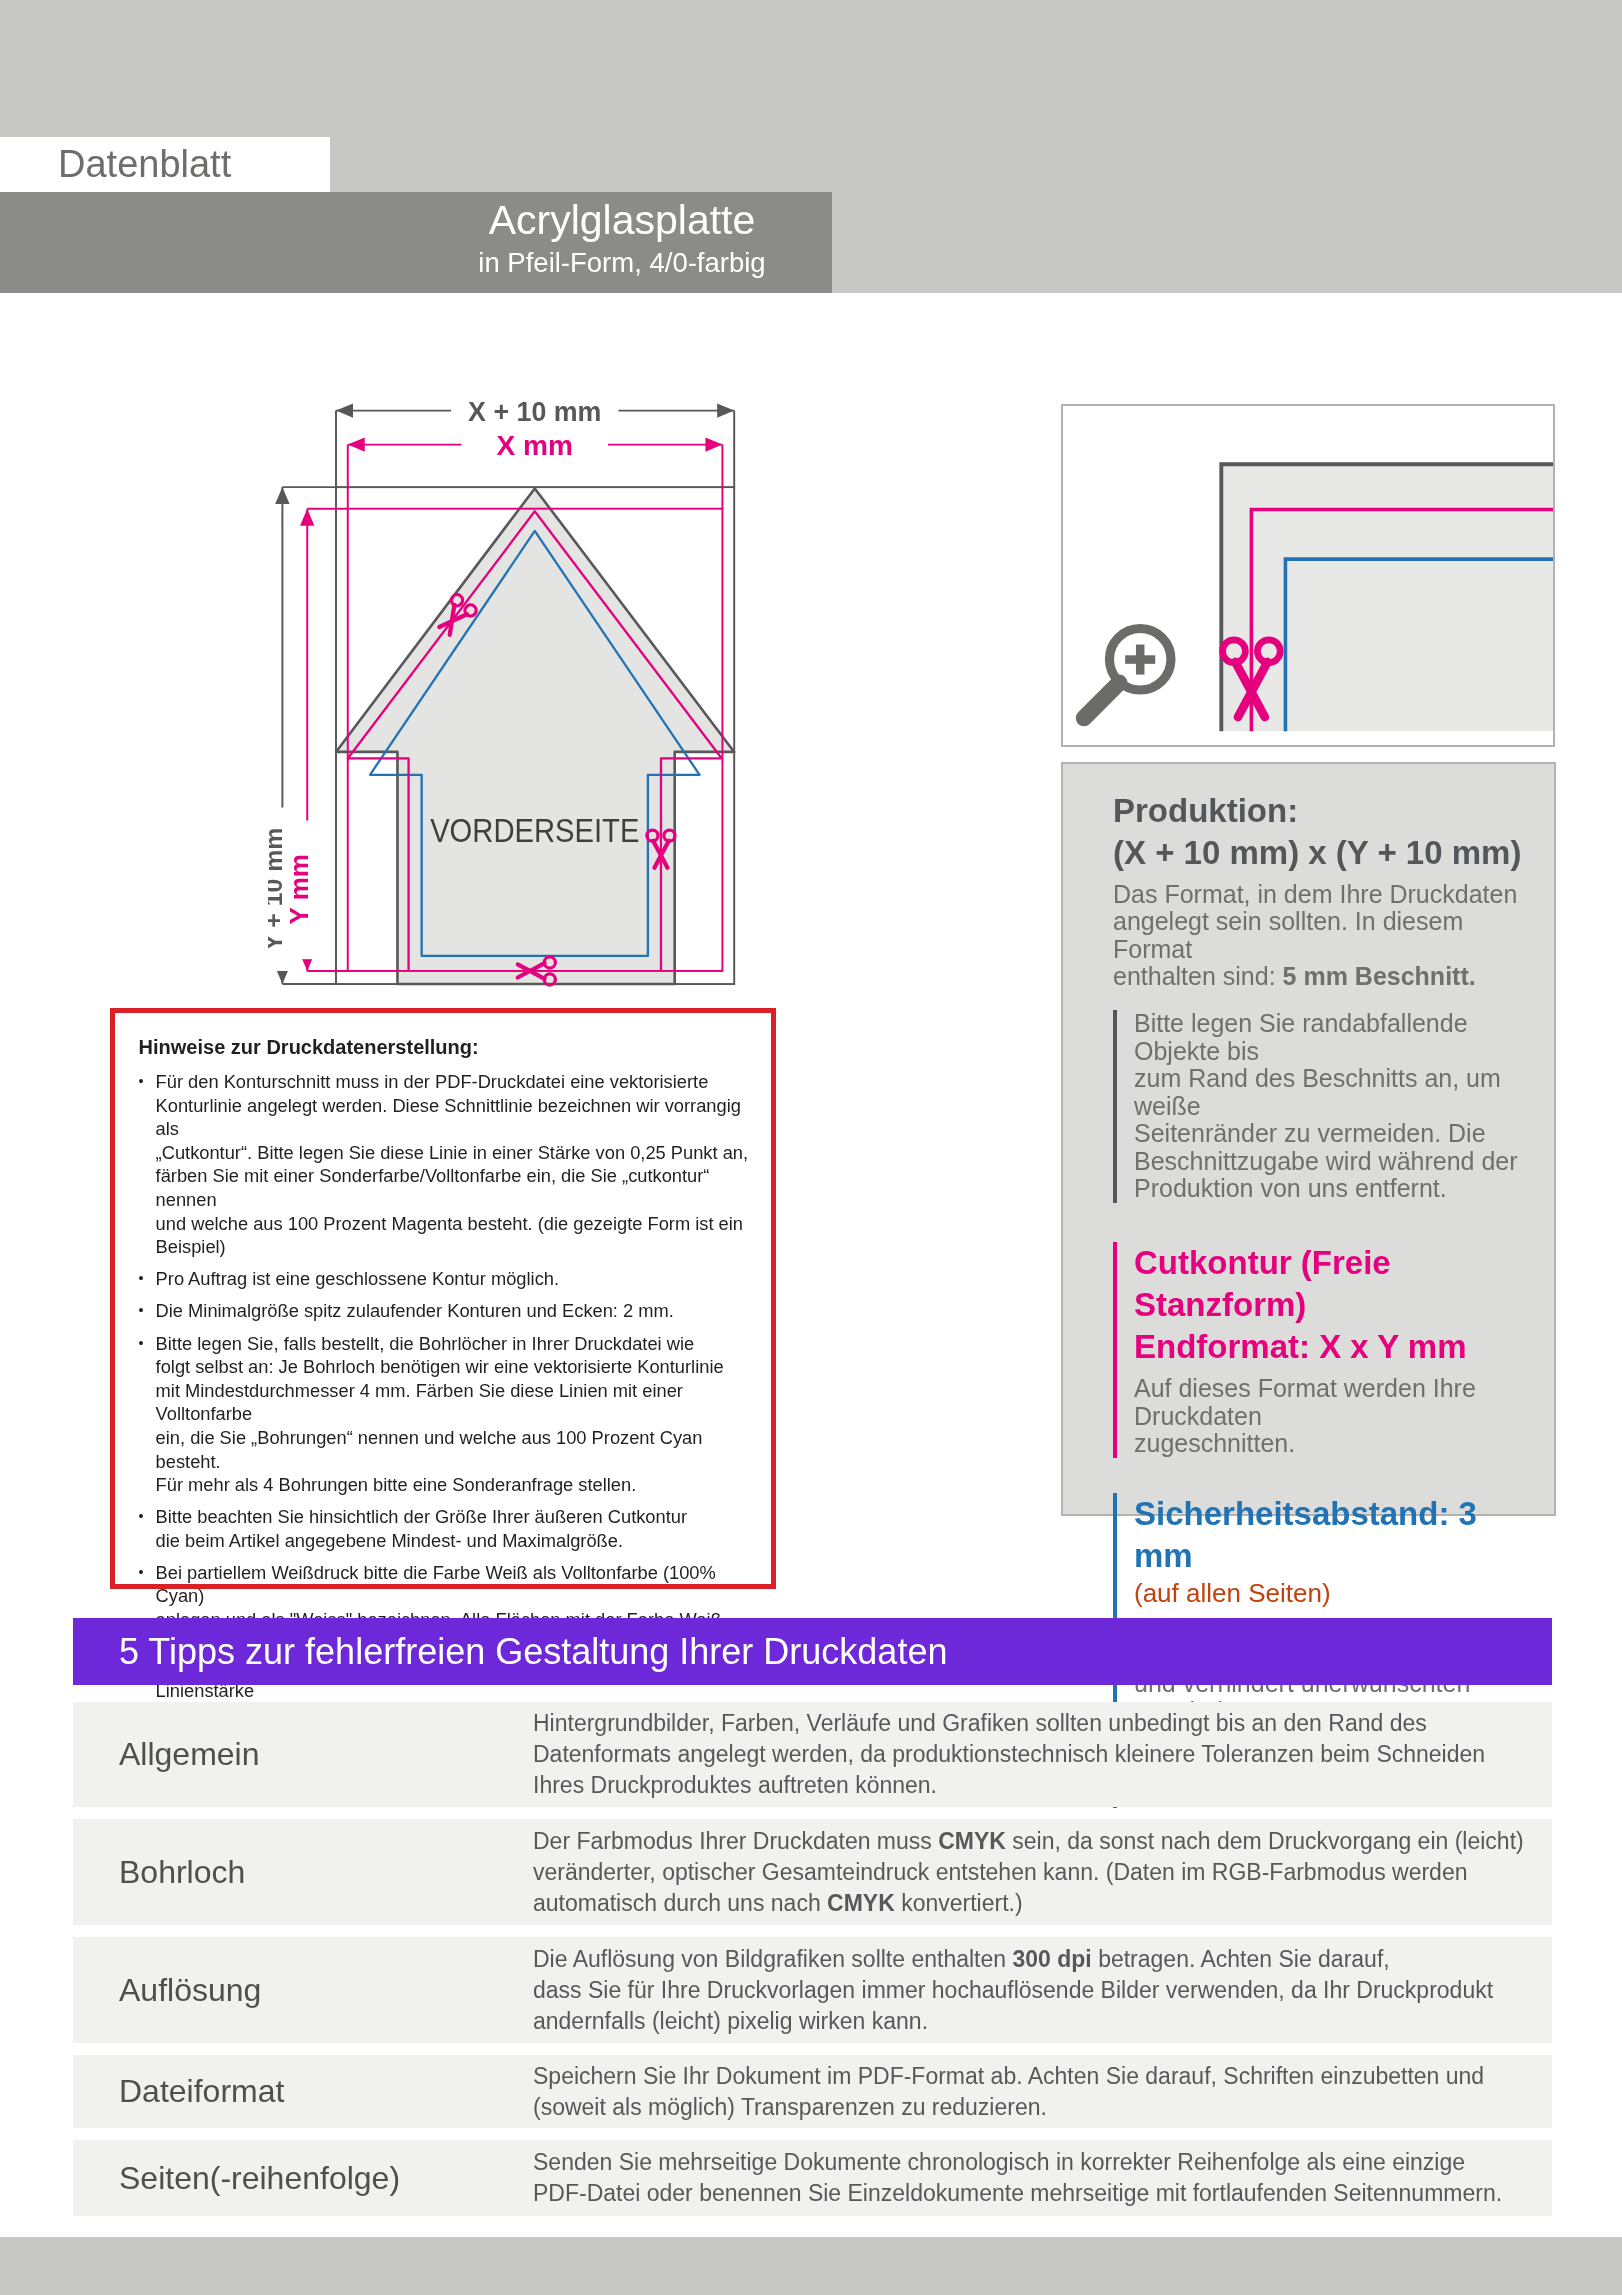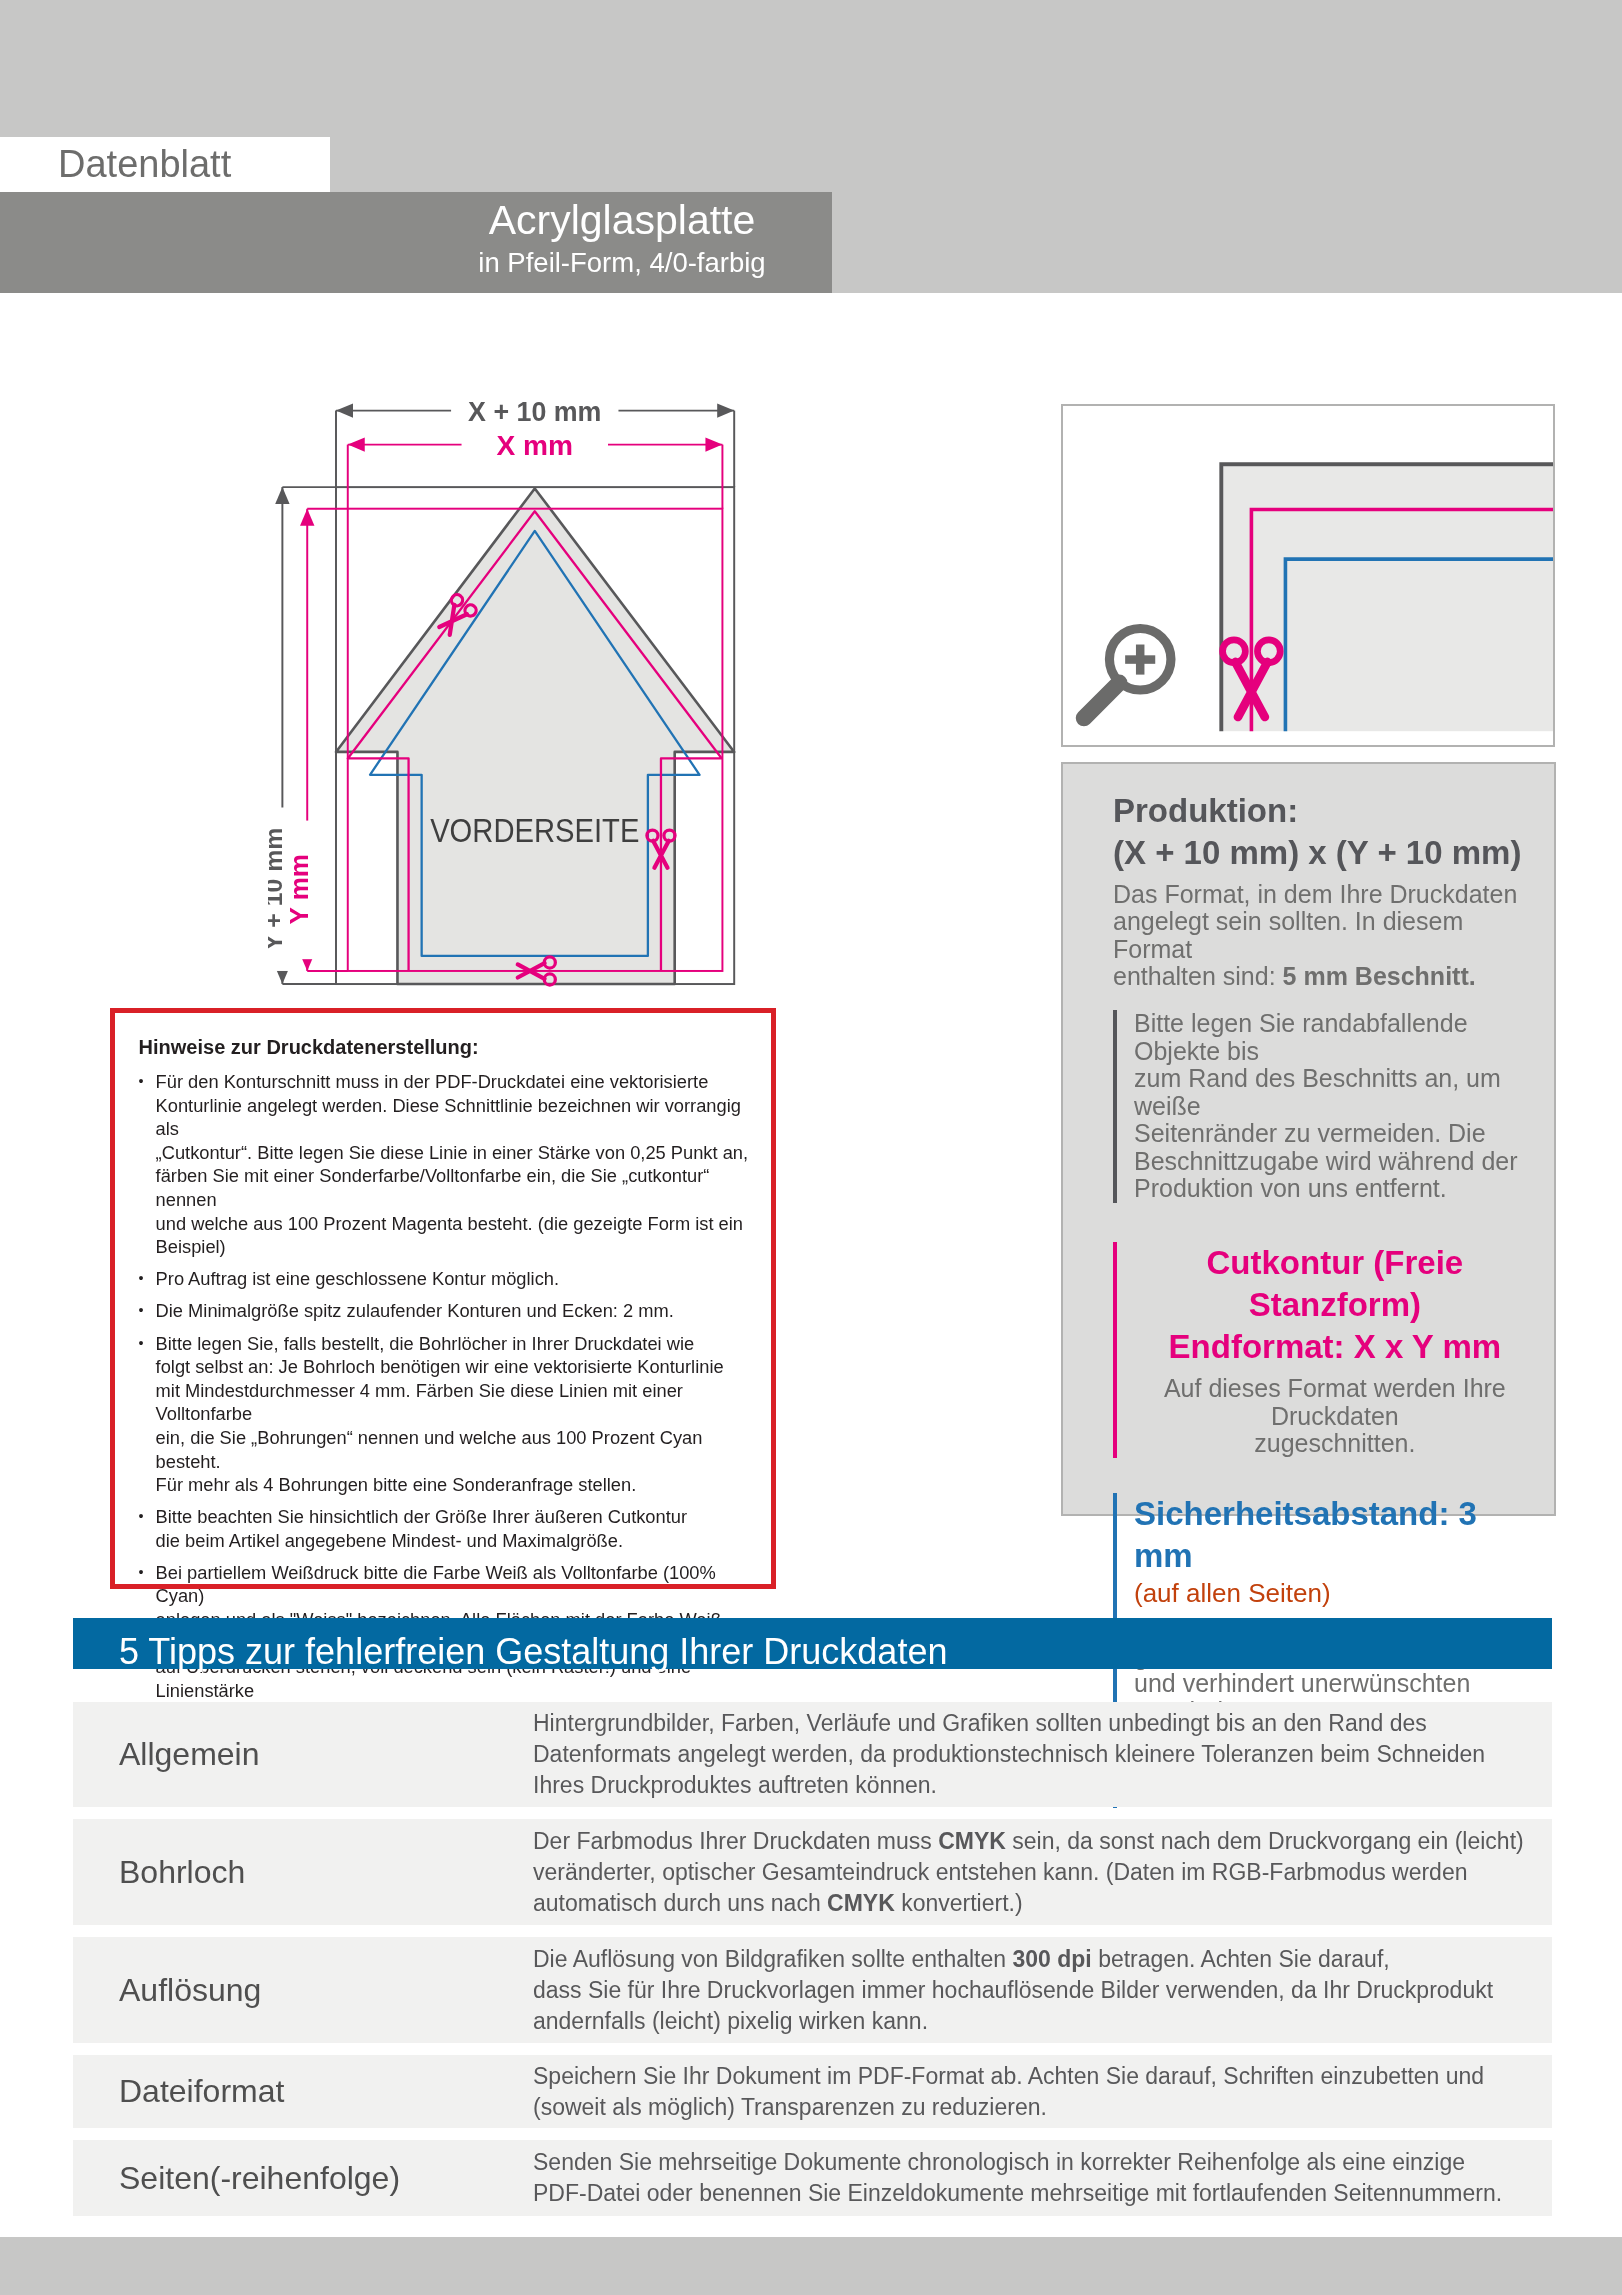--- a/index.html
+++ b/index.html
@@ -20,39 +20,39 @@
   #detail-box{left:1061px;top:404px;width:490px;height:339px;background:#ffffff;border:2.6px solid #b2b2b1;}
 
   
   #info-panel{left:1061px;top:762px;width:495px;height:754px;background:#dcdcdb;border:2px solid #b2b2b1;
               box-sizing:border-box;padding:26px 18.3px 0 50px;color:#6f6f6e;}
   #info-panel .h{font-size:33px;line-height:42px;font-weight:bold;color:#55565a;}
   #info-panel .body{font-size:25px;line-height:27.5px;white-space:pre-line;}
   #df-body{margin-top:6.5px;}
   #df-note{margin-top:19.6px;border-left:4.6px solid #55565a;padding-left:17px;}
   .sect{margin-top:39px;}
-  #cut-sect{border-left:4.6px solid #e5007d;padding-left:17px;text-align:center;}
+  #cut-sect{border-left:4.6px solid #e5007d;padding-left:17px;}
   #cut-sect .h{color:#e5007d;}
   #cut-body{margin-top:7.9px;}
   #safe-sect{border-left:4.6px solid #2173b4;padding-left:17px;margin-top:35px;}
   #safe-sect .h{color:#2173b4;}
   #safe-sub{font-size:26px;line-height:33px;color:#c2410c;}
   #safe-body{margin-top:5.2px;}
   .b{font-weight:bold;margin-top:47px;}
 
   
   #hinweise{left:110px;top:1008px;width:666px;height:581px;border:5.2px solid #d92027;background:#ffffff;
             box-sizing:border-box;padding:19.6px 19.6px 0 23.6px;color:#231f20;}
   #hinweise-title{font-size:20px;font-weight:bold;line-height:29px;}
   .bullet{display:flex;margin-top:8.5px;font-size:18.3px;line-height:23.6px;}
   .bullet .dot{width:17px;flex:0 0 17px;font-size:14.4px;line-height:23.6px;}
   .bullet .txt{white-space:pre-line;}
 
   
-  #tips-banner{left:73px;top:1618px;width:1479px;height:51px;background:#0369a1;}
+  #tips-banner{left:73px;top:1618px;width:1479px;height:67px;background:#6d28d9;}
   #tips-banner span{display:block;padding-left:46px;line-height:67px;font-size:36px;color:#ffffff;}
   .tip-row{left:73px;width:1479px;background:#f1f1f0;}
   .tip-label{position:absolute;left:46px;top:0;bottom:0;display:flex;align-items:center;
              font-size:32px;color:#4f4f4f;}
   .tip-desc{position:absolute;left:460px;top:0;bottom:0;right:26px;display:flex;align-items:center;
             font-size:23px;line-height:31px;color:#58585a;white-space:pre-line;}
   #row-0{top:1702px;height:105px;}
   #row-1{top:1819px;height:106px;}
   #row-2{top:1937px;height:106px;}
   #row-3{top:2055px;height:73px;}

